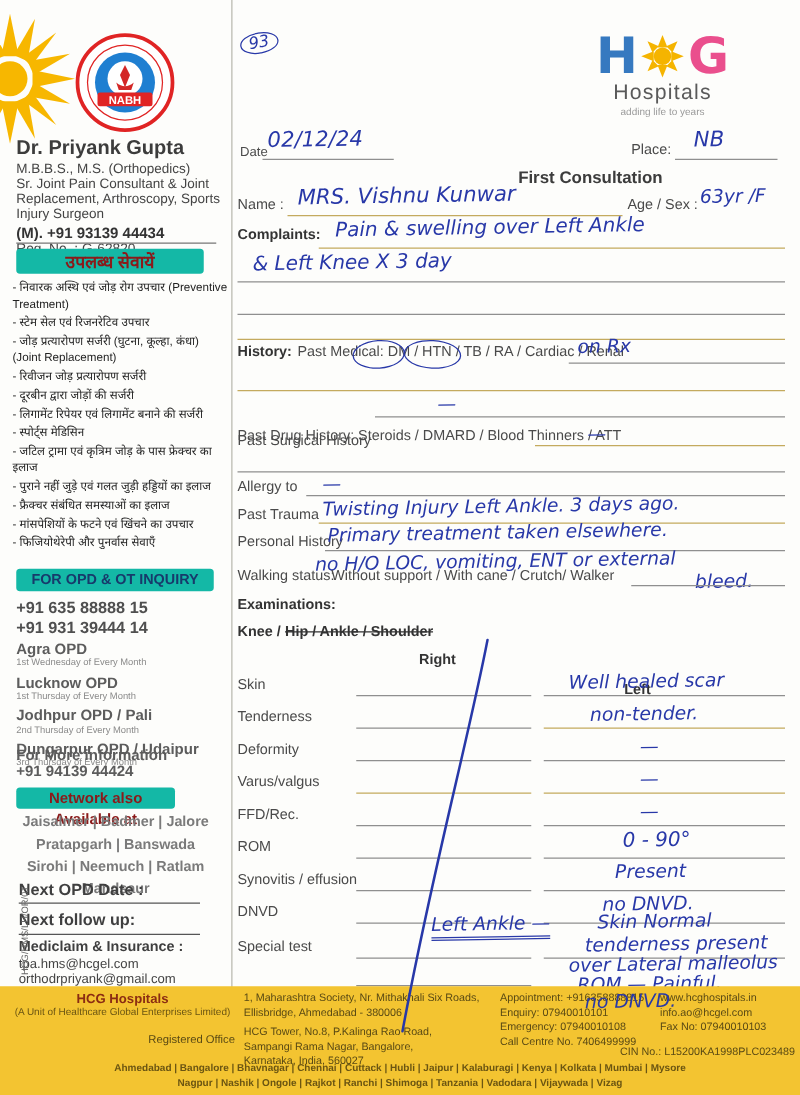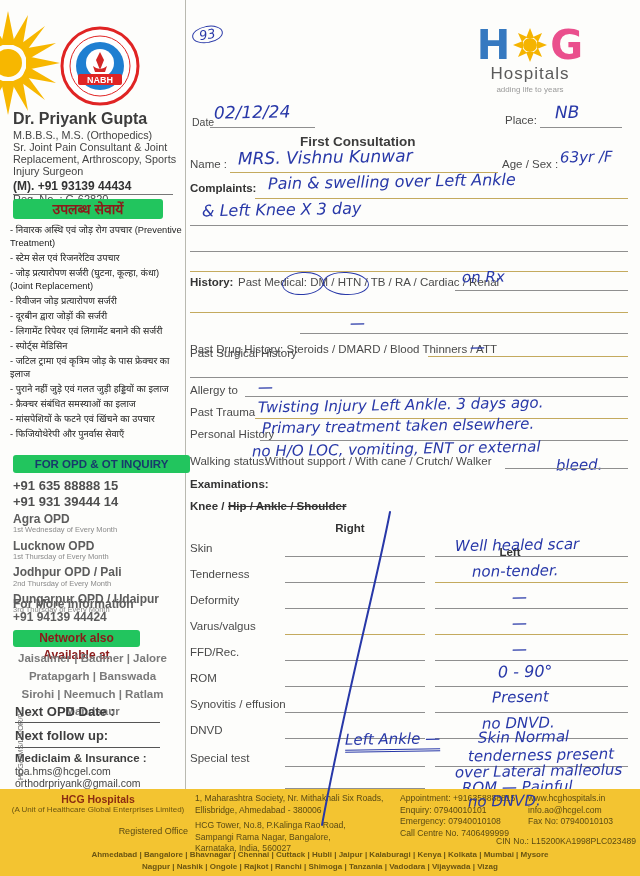--- a/index.html
+++ b/index.html
@@ -5,21 +5,21 @@
   html,body{margin:0;padding:0;background:#e8e8e4;}
   #page{position:relative;width:640px;height:876px;background:#fdfdfb;overflow:hidden;
         font-family:"Liberation Sans",sans-serif;box-shadow:0 0 6px rgba(0,0,0,.3);}
   .abs{position:absolute;}
   .lbl{font-size:11.5px;color:#4a4a4a;white-space:nowrap;}
   .b{font-weight:bold;color:#333;}
   .hw{font-family:"DejaVu Sans",sans-serif;font-style:italic;color:#2838a8;white-space:nowrap;
       transform:rotate(-1deg);}
   .rule{border-bottom:1.2px solid #8f8f8f;height:0;}
   .rule.y{border-bottom-color:#c4aa5e;}
-  .yellowbox{background:#22c55e;border-radius:3px;text-align:center;}
+  .yellowbox{background:#14b8a6;border-radius:3px;text-align:center;}
   .svc{font-size:9.3px;color:#222;line-height:1.4;margin-bottom:2px;}
   .sched{font-size:7.5px;color:#8a8a8a;line-height:1;}
   .clinic{font-size:12px;font-weight:bold;color:#5c5c5c;line-height:1.1;}
   .netline{font-size:11.5px;font-weight:bold;color:#7a7a7a;text-align:center;line-height:1.55;}
   .footer-small{font-size:8.6px;color:#5a4a14;line-height:1.35;}
   .strike{text-decoration:line-through;}
   .circ{border:1.6px solid #2838a8;border-radius:50%;padding:0 6px;}
   svg{display:block;}
 </style>
 </head>
@@ -88,21 +88,21 @@
       <div class="svc">- दूरबीन द्वारा जोड़ों की सर्जरी</div>
       <div class="svc">- लिगामेंट रिपेयर एवं लिगामेंट बनाने की सर्जरी</div>
       <div class="svc">- स्पोर्ट्स मेडिसिन</div>
       <div class="svc">- जटिल ट्रामा एवं कृत्रिम जोड़ के पास फ्रेक्चर का इलाज</div>
       <div class="svc">- पुराने नहीं जुड़े एवं गलत जुड़ी हड्डियों का इलाज</div>
       <div class="svc">- फ्रैक्चर संबंधित समस्याओं का इलाज</div>
       <div class="svc">- मांसपेशियों के फटने एवं खिंचने का उपचार</div>
       <div class="svc">- फिजियोथेरेपी और पुनर्वास सेवाएँ</div>
     </div>
 
-    <div class="abs yellowbox" style="left:13px;top:455px;width:177px;height:18px;line-height:18px;font-size:11.5px;font-weight:bold;color:#173a6b;">FOR OPD &amp; OT INQUIRY</div>
+    <div class="abs yellowbox" style="left:13px;top:455px;width:158px;height:18px;line-height:18px;font-size:11.5px;font-weight:bold;color:#173a6b;">FOR OPD &amp; OT INQUIRY</div>
     <div class="abs" style="left:13px;top:478px;font-size:13px;font-weight:bold;color:#4f4f4f;line-height:1.25;">
       <div>+91 635 88888 15</div>
       <div>+91 931 39444 14</div>
     </div>
     <div class="abs" style="left:13px;top:513px;">
       <div style="margin-bottom:6px;">
         <div class="clinic">Agra OPD</div>
         <div class="sched">1st Wednesday of Every Month</div>
       </div>
       <div style="margin-bottom:6px;">
@@ -168,21 +168,21 @@
     <div style="font-size:8px;color:#9a9a9a;margin-top:1px;">adding life to years</div>
   </div>
 
   <div class="abs lbl" style="left:192px;top:116px;font-size:10.5px;">Date</div>
   <div class="abs hw" style="left:214px;top:102px;font-size:17px;">02/12/24</div>
   <div class="abs rule" style="left:210px;top:127px;width:105px;"></div>
   <div class="abs lbl" style="left:505px;top:114px;">Place:</div>
   <div class="abs hw" style="left:555px;top:102px;font-size:17px;">NB</div>
   <div class="abs rule" style="left:540px;top:127px;width:82px;"></div>
 
-  <div class="abs" style="left:300px;top:134px;width:230px;text-align:left;font-size:13.5px;font-weight:bold;color:#3c3c3c;">First Consultation</div>
+  <div class="abs" style="left:300px;top:134px;width:230px;text-align:right;font-size:13.5px;font-weight:bold;color:#3c3c3c;">First Consultation</div>
 
   <div class="abs lbl" style="left:190px;top:158px;">Name :</div>
   <div class="abs hw" style="left:238px;top:147px;font-size:17px;">MRS. Vishnu Kunwar</div>
   <div class="abs rule y" style="left:230px;top:172px;width:268px;"></div>
   <div class="abs lbl" style="left:502px;top:158px;">Age / Sex :</div>
   <div class="abs hw" style="left:560px;top:148px;font-size:15px;">63yr /F</div>
 
   <div class="abs lbl b" style="left:190px;top:182px;">Complaints:</div>
   <div class="abs hw" style="left:268px;top:172px;font-size:16px;">Pain &amp; swelling over Left Ankle</div>
   <div class="abs rule y" style="left:255px;top:198px;width:373px;"></div>

